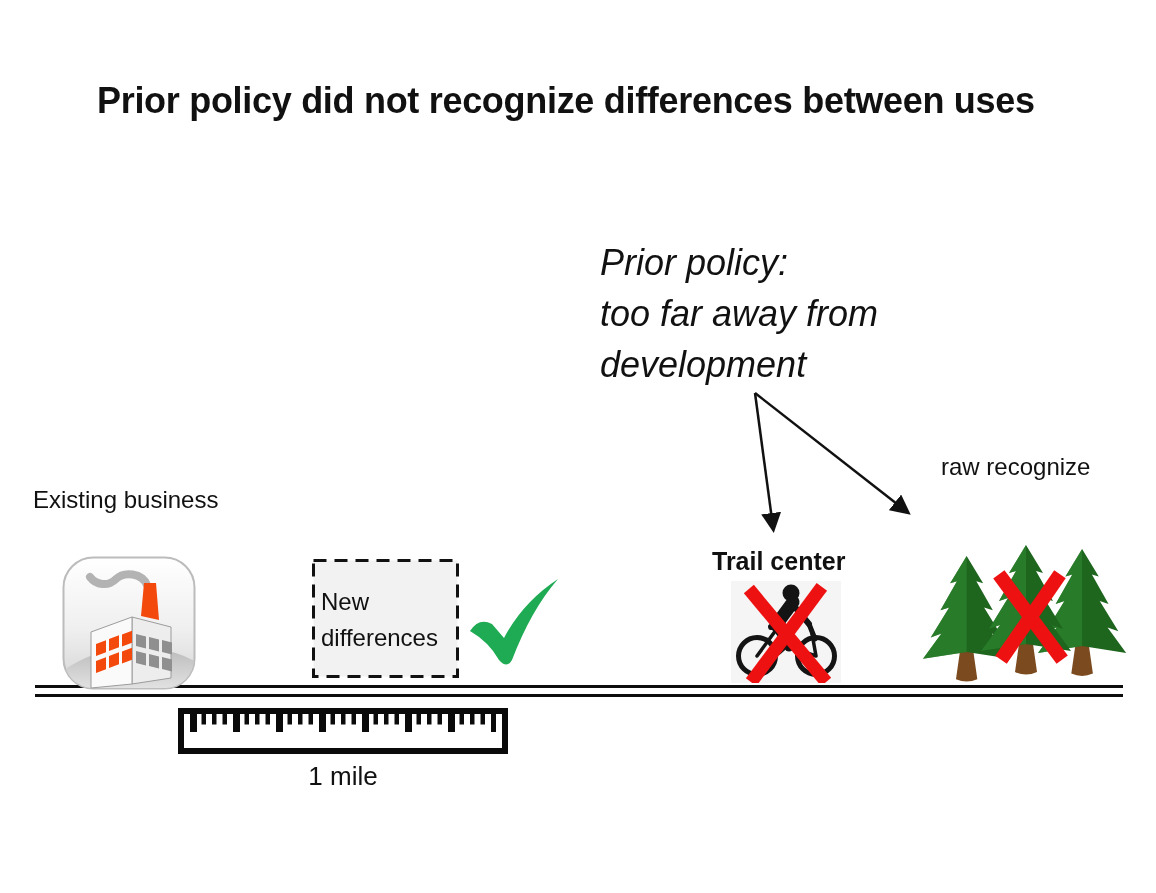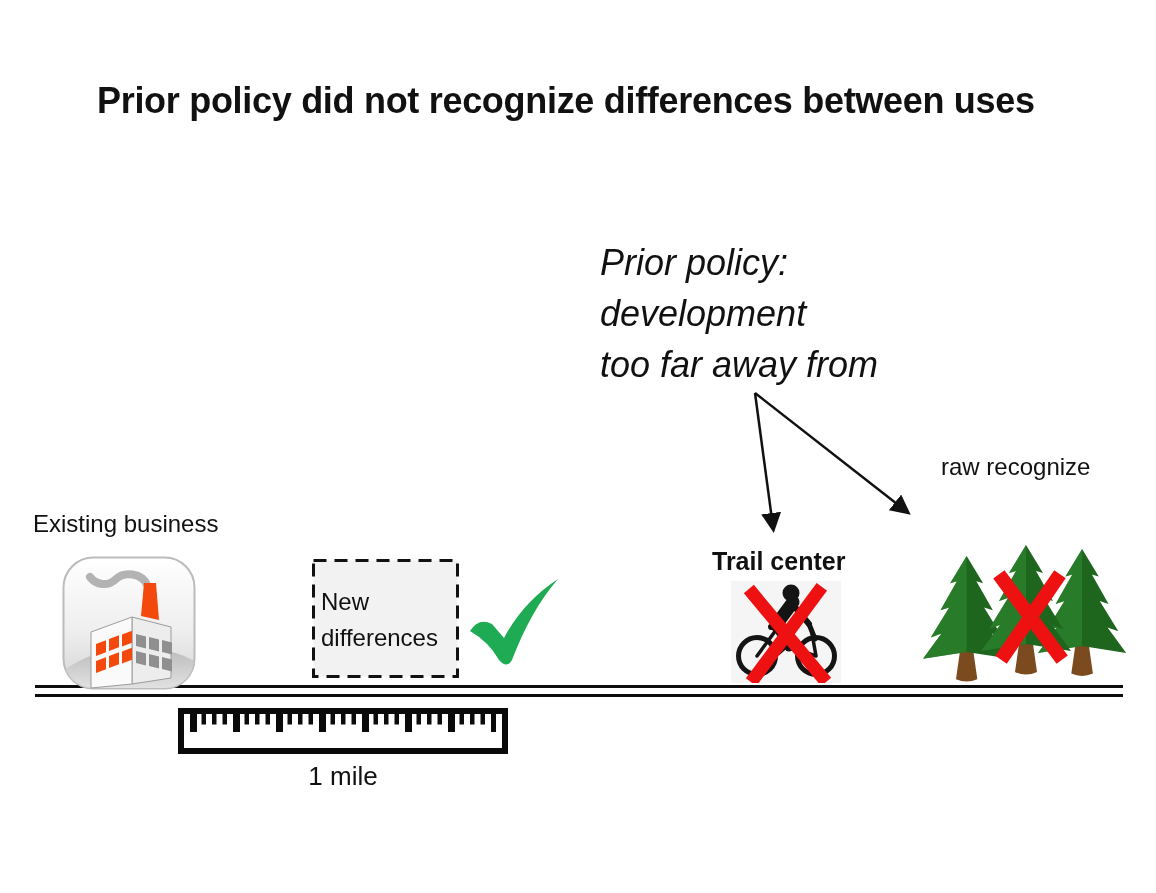--- a/index.html
+++ b/index.html
@@ -2,21 +2,21 @@
 <html><head>
 <meta charset="utf-8">
 <style>
   html,body{margin:0;padding:0;background:#fff;}
   .slide{position:relative;width:1156px;height:893px;background:#fff;overflow:hidden;
          font-family:"Liberation Sans",sans-serif;color:#111;}
   .abs{position:absolute;}
   .title{left:97px;top:80px;font-size:36px;font-weight:bold;letter-spacing:-0.3px;}
   .annotation{left:600px;top:237px;font-size:36px;font-style:italic;line-height:51px;}
   .label{font-size:24px;}
-  .existing-label{left:33px;top:510px;}
+  .existing-label{left:33px;top:486px;}
   .trail-label{left:712px;top:547px;font-size:25px;font-weight:bold;}
   .processing-label{left:941px;top:444px;line-height:45px;}
   .scale-label{left:178px;top:761px;width:330px;text-align:center;font-size:26px;}
   .ground-line{left:35px;width:1088px;height:3px;background:#0d0d0d;}
   .gl1{top:685px;}
   .gl2{top:694px;}
   .dashed-box{left:312px;top:559px;width:147px;height:119px;}
   .dashed-box svg{position:absolute;left:0;top:0;}
   .dashed-box .bline{position:absolute;left:9px;font-size:24px;}
   .dashed-box .l1{top:13px;margin-top:16px;}
@@ -25,22 +25,22 @@
 </style>
 </head>
 <body>
 
 <div class="slide">
 
   <div class="abs title">Prior policy did not recognize differences between uses</div>
 
   <div class="abs annotation">
     <div>Prior policy:</div>
+    <div>too far away from</div>
     <div>development</div>
-    <div>too far away from</div>
   </div>
 
   <svg class="abs" style="left:0;top:0;width:1156px;height:893px;pointer-events:none;" viewBox="0 0 1156 893">
     <defs>
       <marker id="arrowhead" viewBox="0 0 10 10" refX="7" refY="5" markerWidth="8" markerHeight="8" orient="auto">
         <path d="M0,0 L10,5 L0,10 Z" fill="#111"></path>
       </marker>
     </defs>
     <line x1="755" y1="393" x2="773" y2="527" stroke="#111" stroke-width="2.5" marker-end="url(#arrowhead)"></line>
     <line x1="755" y1="393" x2="906" y2="511" stroke="#111" stroke-width="2.5" marker-end="url(#arrowhead)"></line>

